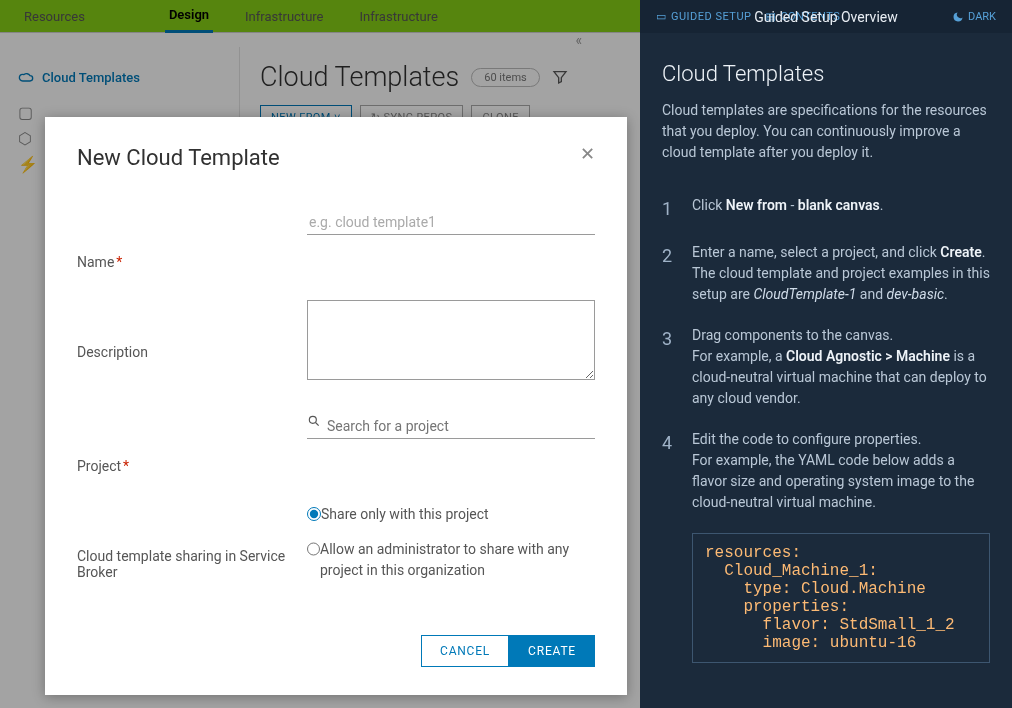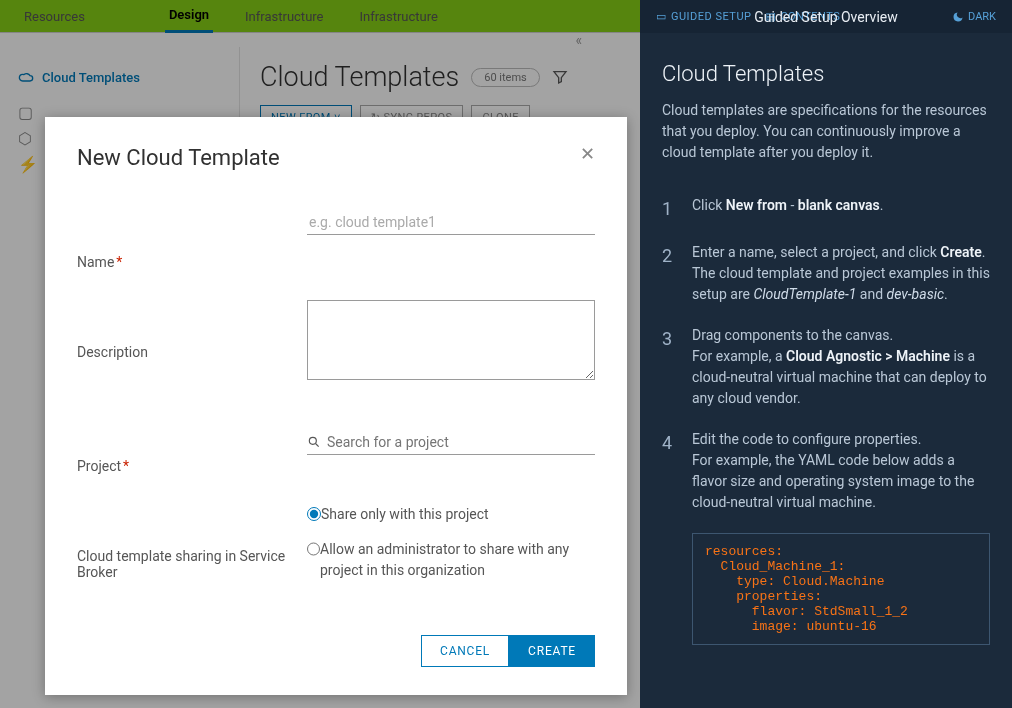--- a/index.html
+++ b/index.html
@@ -39,21 +39,21 @@
     .modal-header { display: flex; justify-content: space-between; align-items: flex-start; margin-bottom: 40px;}
     .modal-title { font-size: 22px; font-weight: 400; color: #313131; }
     .close-btn { font-size: 18px; color: #888; cursor: pointer; background: none; border: none; line-height: 1;}
     .form-row { display: flex; align-items: flex-start; margin-bottom: 30px; }
     .form-label { width: 230px; font-size: 14px; color: #565656; padding-top: 4px; margin-top: 40px; }
     .form-label .req { color: #c92100; margin-left: 2px; }
     .form-control { flex: 1; }
     .text-input { width: 100%; border: none; border-bottom: 1px solid #9a9a9a; font-size: 14px; padding: 4px 2px; outline: none; }
     .text-input::placeholder { color: #aaa; }
     .textarea { width: 100%; height: 80px; border: 1px solid #9a9a9a; resize: both; font-size: 14px; padding: 4px; outline: none;}
-    .search-wrap { display: flex; align-items: center; border-bottom: 1px solid #9a9a9a; margin-top: 16px; }
+    .search-wrap { display: flex; border-bottom: 1px solid #9a9a9a; }
     .search-wrap svg { width: 14px; height: 14px; margin-right: 4px; stroke: #565656;}
     .search-wrap input { border: none; outline: none; font-size: 14px; flex: 1; padding: 4px 2px;}
     .radio-row { display: flex; align-items: flex-start; gap: 0; margin-bottom: 14px; font-size: 14px; color: #565656; line-height: 1.5;}
     .radio-row input[type=radio]{ margin-top: 3px; width: 14px; height: 14px; accent-color: #0079b8;}
     .modal-actions { display: flex; justify-content: flex-end; margin-top: 40px;}
     .btn-outline { border: 1px solid #0079b8; color: #0079b8; background: #fff; font-size: 12px; letter-spacing: .8px; padding: 8px 18px; cursor: pointer;}
     .btn-primary { border: 1px solid #0079b8; background: #0079b8; color: #fff; font-size: 12px; letter-spacing: .8px; padding: 8px 18px; cursor: pointer;}
 
     
     .guide { position: absolute; top: 0; right: 0; width: 372px; height: 708px; background: #1b2a3b; color: #c8d3e0; overflow: hidden; }
@@ -63,21 +63,21 @@
     .guide-top .title { font-size: 14px; color: #e8edf3; position: absolute; left: 50%; transform: translateX(-50%);}
     .guide-top .dark { font-size: 11px; color: #56a0d7; display: flex; align-items: center; gap: 4px;}
     .guide-body { padding: 28px 22px; }
     .guide-heading { font-size: 22px; font-weight: 300; color: #eef3f8; margin-bottom: 14px;}
     .guide-intro { font-size: 14px; line-height: 1.5; color: #b9c7d6; margin-bottom: 32px;}
     .guide-list { list-style: none; }
     .guide-list li { display: flex; gap: 14px; margin-bottom: 20px; font-size: 14px; line-height: 1.5; color: #b9c7d6;}
     .guide-list .num { font-size: 18px; color: #9fb2c7; min-width: 16px;}
     .guide-list b { color: #eef3f8; font-weight: 600;}
     .guide-list i { font-style: italic; color: #d0dce9;}
-    .code-block { border: 1px solid #3d5670; padding: 10px 12px; font-family: "Courier New", monospace; font-size: 13px; white-space: pre; color: #f97316; margin-left: 30px; margin-top: 4px; overflow-x: auto;}
+    .code-block { border: 1px solid #3d5670; padding: 10px 12px; font-family: "Courier New", monospace; font-size: 16px; white-space: pre; color: #fdba74; margin-left: 30px; margin-top: 4px; overflow-x: auto;}
   </style>
 </head>
 <body>
 
 <div class="top-nav">
   <span class="tab">Resources</span>
   <span class="tab active">Design</span>
   <span class="tab">Infrastructure</span>
   <span class="tab">Infrastructure</span>
 </div>

